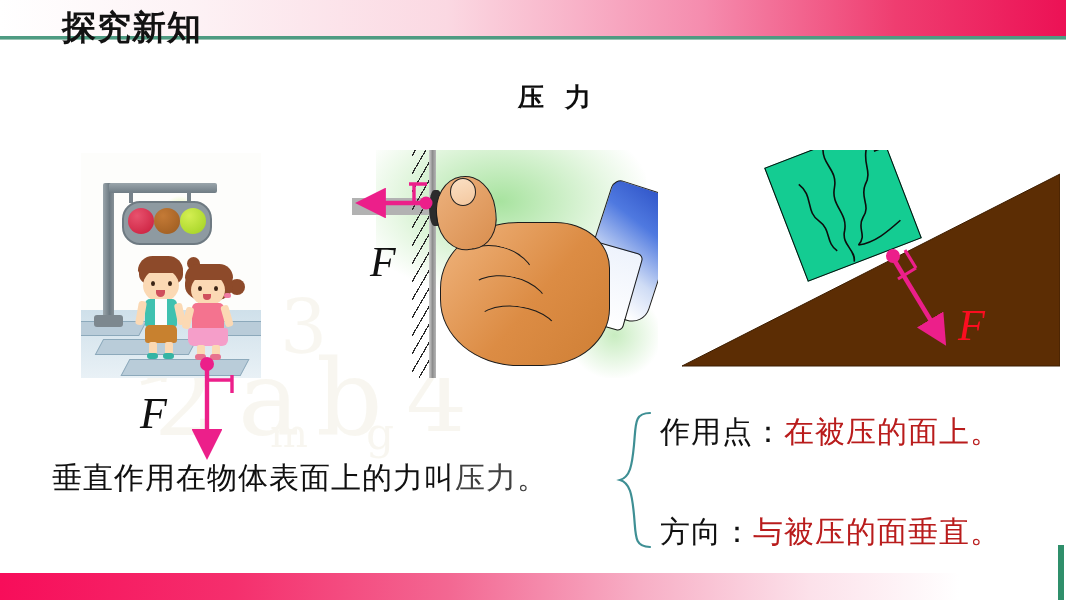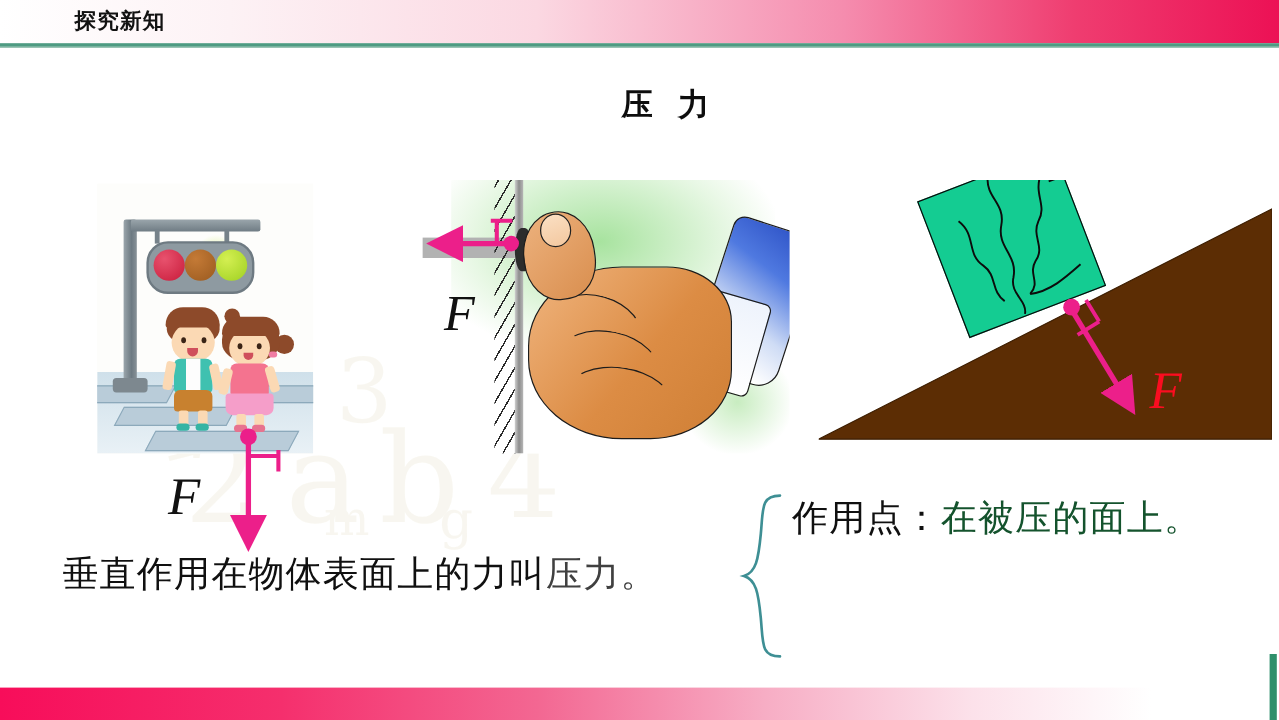--- a/index.html
+++ b/index.html
@@ -21,35 +21,35 @@
   
   .top-banner{
     position:absolute;left:0;top:0;width:1066px;height:36px;
     background:linear-gradient(to right,#ffffff 0%,#fdf2f5 18%,#fbd8e2 42%,#f58cae 66%,#ef3d70 84%,#ec1155 100%);
   }
   .top-rule{position:absolute;left:0;top:36px;width:1066px;height:3px;background:#4e9b82;}
   .top-rule2{position:absolute;left:0;top:39px;width:1066px;height:1px;background:#9ac4b4;}
   .banner-title{
     position:absolute;left:62px;top:5px;
     font-family:"DejaVu Sans","Liberation Sans",sans-serif;
-    font-size:18px;font-weight:700;color:#121212;letter-spacing:1px;
+    font-size:34px;font-weight:700;color:#121212;letter-spacing:1px;
     white-space:nowrap;
   }
 
   
   .kp-badge{
     position:absolute;left:325px;top:70px;
     background:#ee1111;color:#ffffff;border-radius:9px;
     padding:3px 14px 5px 14px;
     font-family:"DejaVu Sans","Liberation Sans",sans-serif;
     font-size:23px;font-weight:700;white-space:nowrap;line-height:1.15;
   }
   .kp-badge .num{font-family:"Liberation Serif","DejaVu Serif",serif;font-weight:700;padding-left:4px;}
   .kp-title{
-    position:absolute;left:518px;top:70px;
+    position:absolute;left:518px;top:80px;
     font-family:"DejaVu Sans","Liberation Sans",sans-serif;
     font-size:26px;font-weight:700;color:#0d0d0d;letter-spacing:6px;white-space:nowrap;
   }
 
   
   .pic1{position:absolute;left:81px;top:153px;width:180px;height:225px;background:#fdfdfb;overflow:hidden;}
   .p1-road{position:absolute;left:0;bottom:0;width:180px;height:68px;background:linear-gradient(to bottom,#cfe0ea,#e9f1f6);}
   .p1-zebra{position:absolute;background:#b9ccd9;border:1px solid #8ca9bb;transform:skewX(-28deg);}
   .p1-pole{position:absolute;left:22px;top:30px;width:11px;height:140px;background:linear-gradient(to right,#9aa5ab,#6d7a82 60%,#879197);border-radius:2px;}
   .p1-base{position:absolute;left:13px;top:162px;width:29px;height:12px;background:#7d888f;border-radius:3px;}
@@ -116,21 +116,21 @@
   
   .def-line{
     position:absolute;left:52px;top:458px;white-space:nowrap;
     font-family:"DejaVu Sans","Liberation Sans",sans-serif;font-size:30px;color:#101010;letter-spacing:1px;
   }
   .def-line .hl{color:#404040;}
   .fact{
     position:absolute;white-space:nowrap;
     font-family:"DejaVu Sans","Liberation Sans",sans-serif;font-size:30px;color:#101010;letter-spacing:1px;
   }
-  .fact .ans{color:#14532d;}
+  .fact .ans{color:#b91c1c;}
   .fact-1{left:660px;top:412px;}
   .fact-2{left:660px;top:512px;}
 
   
   .bottom-banner{
     position:absolute;left:0;top:573px;width:1066px;height:27px;
     background:linear-gradient(to right,#f70d5a 0%,#f52f6d 22%,#f36792 42%,#f7aec5 60%,#fce1ea 76%,#ffffff 90%,#ffffff 100%);
   }
   .bottom-tail{position:absolute;left:1058px;top:545px;width:6px;height:55px;background:#2f8f6b;}
 </style>
@@ -287,17 +287,20 @@
   <div class="flabel f2">F</div>
   <div class="flabel f3">F</div>
 
   <div class="def-line">
     <span>垂直作用在物体表面上的力叫</span><span class="hl">压力。</span>
   </div>
 
   <div class="fact fact-1">
     <span>作用点：</span><span class="ans">在被压的面上。</span>
   </div>
+  <div class="fact fact-2">
+    <span>方向：</span><span class="ans">与被压的面垂直。</span>
+  </div>
 
   <div class="bottom-banner"></div>
   <div class="bottom-tail"></div>
 
 </div>
 
 </body></html>

